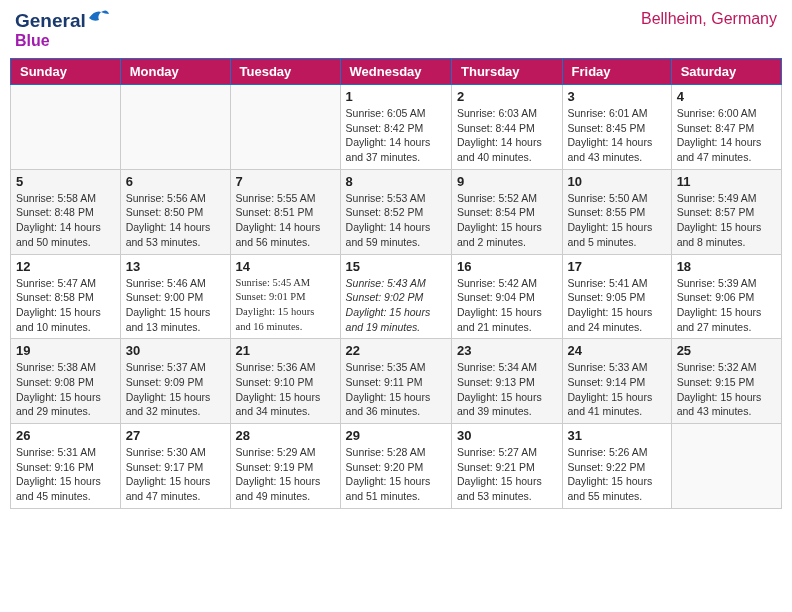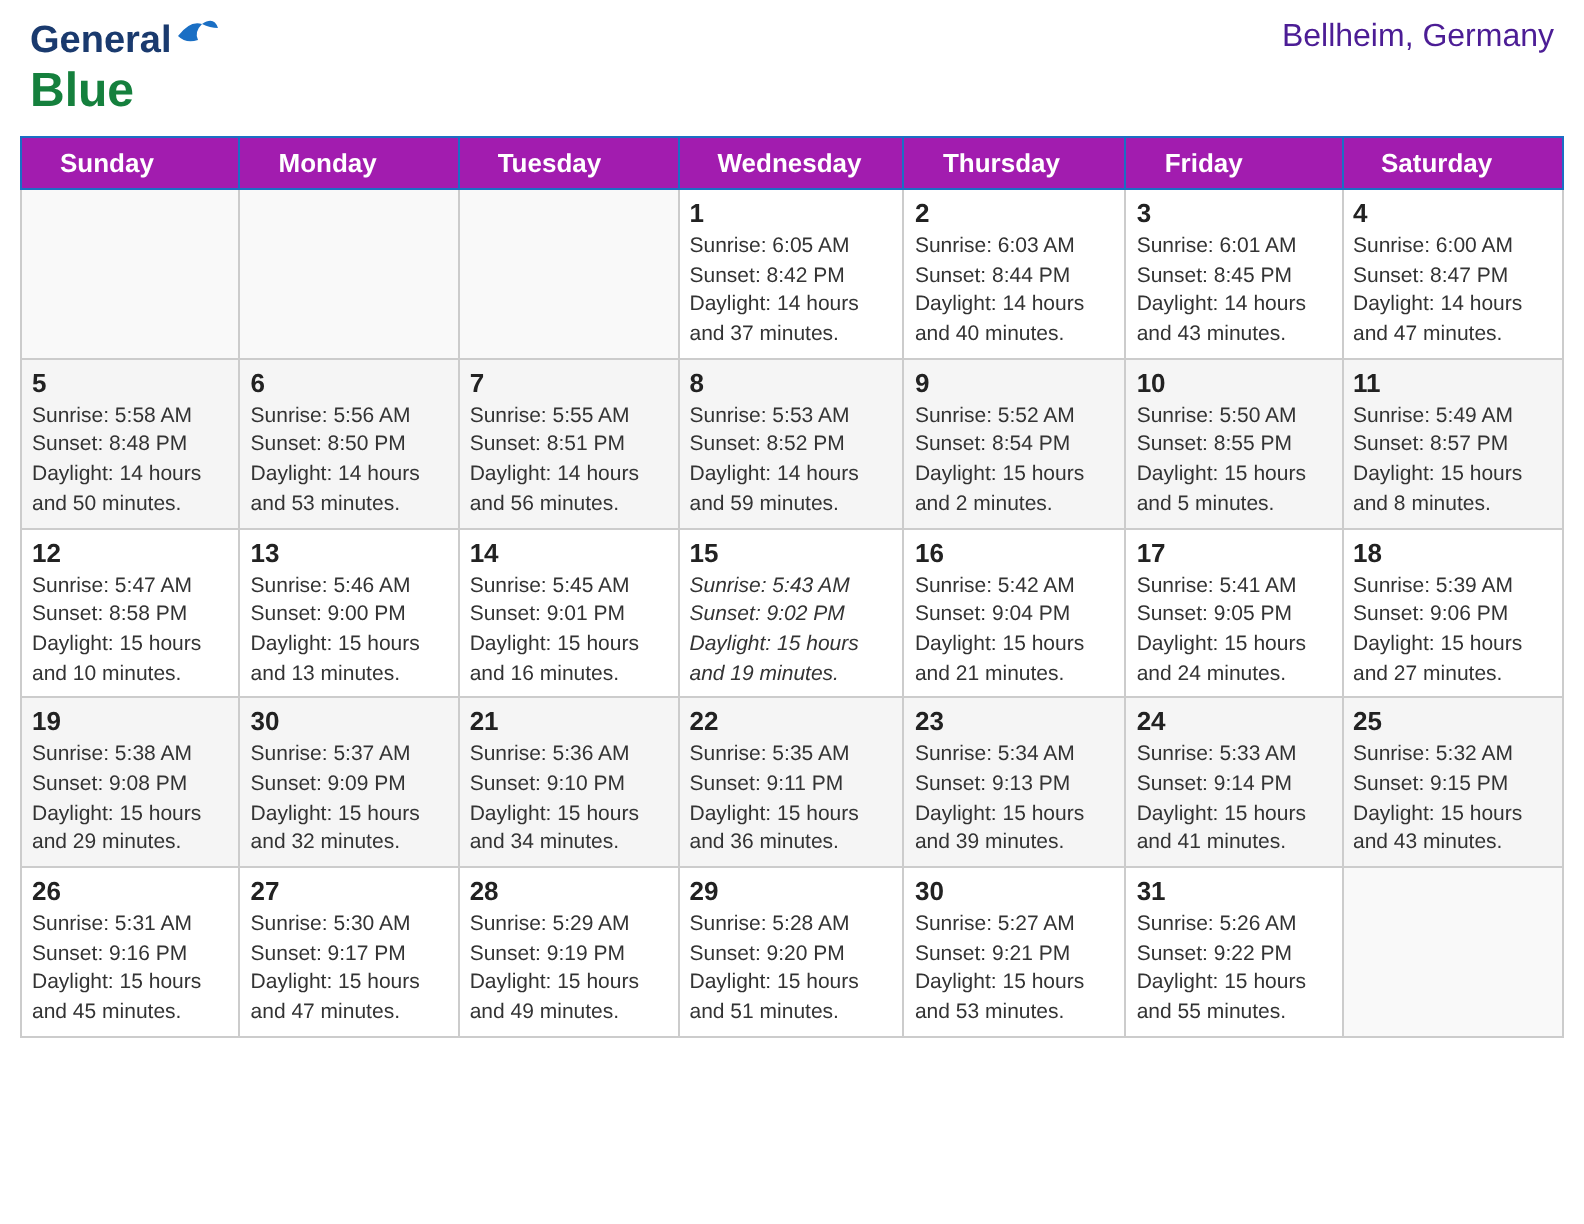--- a/index.html
+++ b/index.html
@@ -25,31 +25,31 @@
     .title-block {
       text-align: right;
     }
     .month-title {
       font-size: 36px;
       font-weight: bold;
       color: #222;
     }
     .location {
       font-size: 16px;
-      color: #4c1d95;
+      color: #be185d;
     }
     .calendar {
       width: 100%;
       border-collapse: collapse;
       font-size: 11px;
     }
     .calendar thead tr th {
-      background: #a21caf;
+      background: #be185d;
       color: #fff;
-      padding: 5px 19px;
+      padding: 5px 9px;
       text-align: left;
       font-size: 13px;
       font-weight: bold;
       border: 1px solid #1a6fc4;
     }
     .calendar tbody tr td {
       border: 1px solid #ccc;
       vertical-align: top;
       padding: 4px 5px;
       width: 113px;
@@ -76,22 +76,22 @@
     .logo-wrapper {
       display: flex;
       align-items: center;
     }
     .logo-general {
       color: #1a3a6e;
       font-size: 19px;
       font-weight: bold;
     }
     .logo-blue-text {
-      color: #15803d;
-      font-size: 24px;
+      color: #a21caf;
+      font-size: 16px;
       font-weight: bold;
     }
     .logo-bird {
       width: 22px;
       height: 18px;
       margin-left: 1px;
       margin-top: -8px;
     }
   </style>
 </head>
@@ -220,21 +220,21 @@
         </td>
         <td>
           <div class="day-number">13</div>
           <div class="day-info" style="white-space: pre-line;">Sunrise: 5:46 AM
 Sunset: 9:00 PM
 Daylight: 15 hours
 and 13 minutes.</div>
         </td>
         <td>
           <div class="day-number">14</div>
-          <div class="day-info" style="white-space: pre-line;">Sunrise: 5:45 AM
+          <div class="day-info" style="white-space: pre-line; font-family: Liberation Serif, serif;">Sunrise: 5:45 AM
 Sunset: 9:01 PM
 Daylight: 15 hours
 and 16 minutes.</div>
         </td>
         <td>
           <div class="day-number">15</div>
           <div class="day-info" style="white-space: pre-line; font-style: italic;">Sunrise: 5:43 AM
 Sunset: 9:02 PM
 Daylight: 15 hours
 and 19 minutes.</div>

